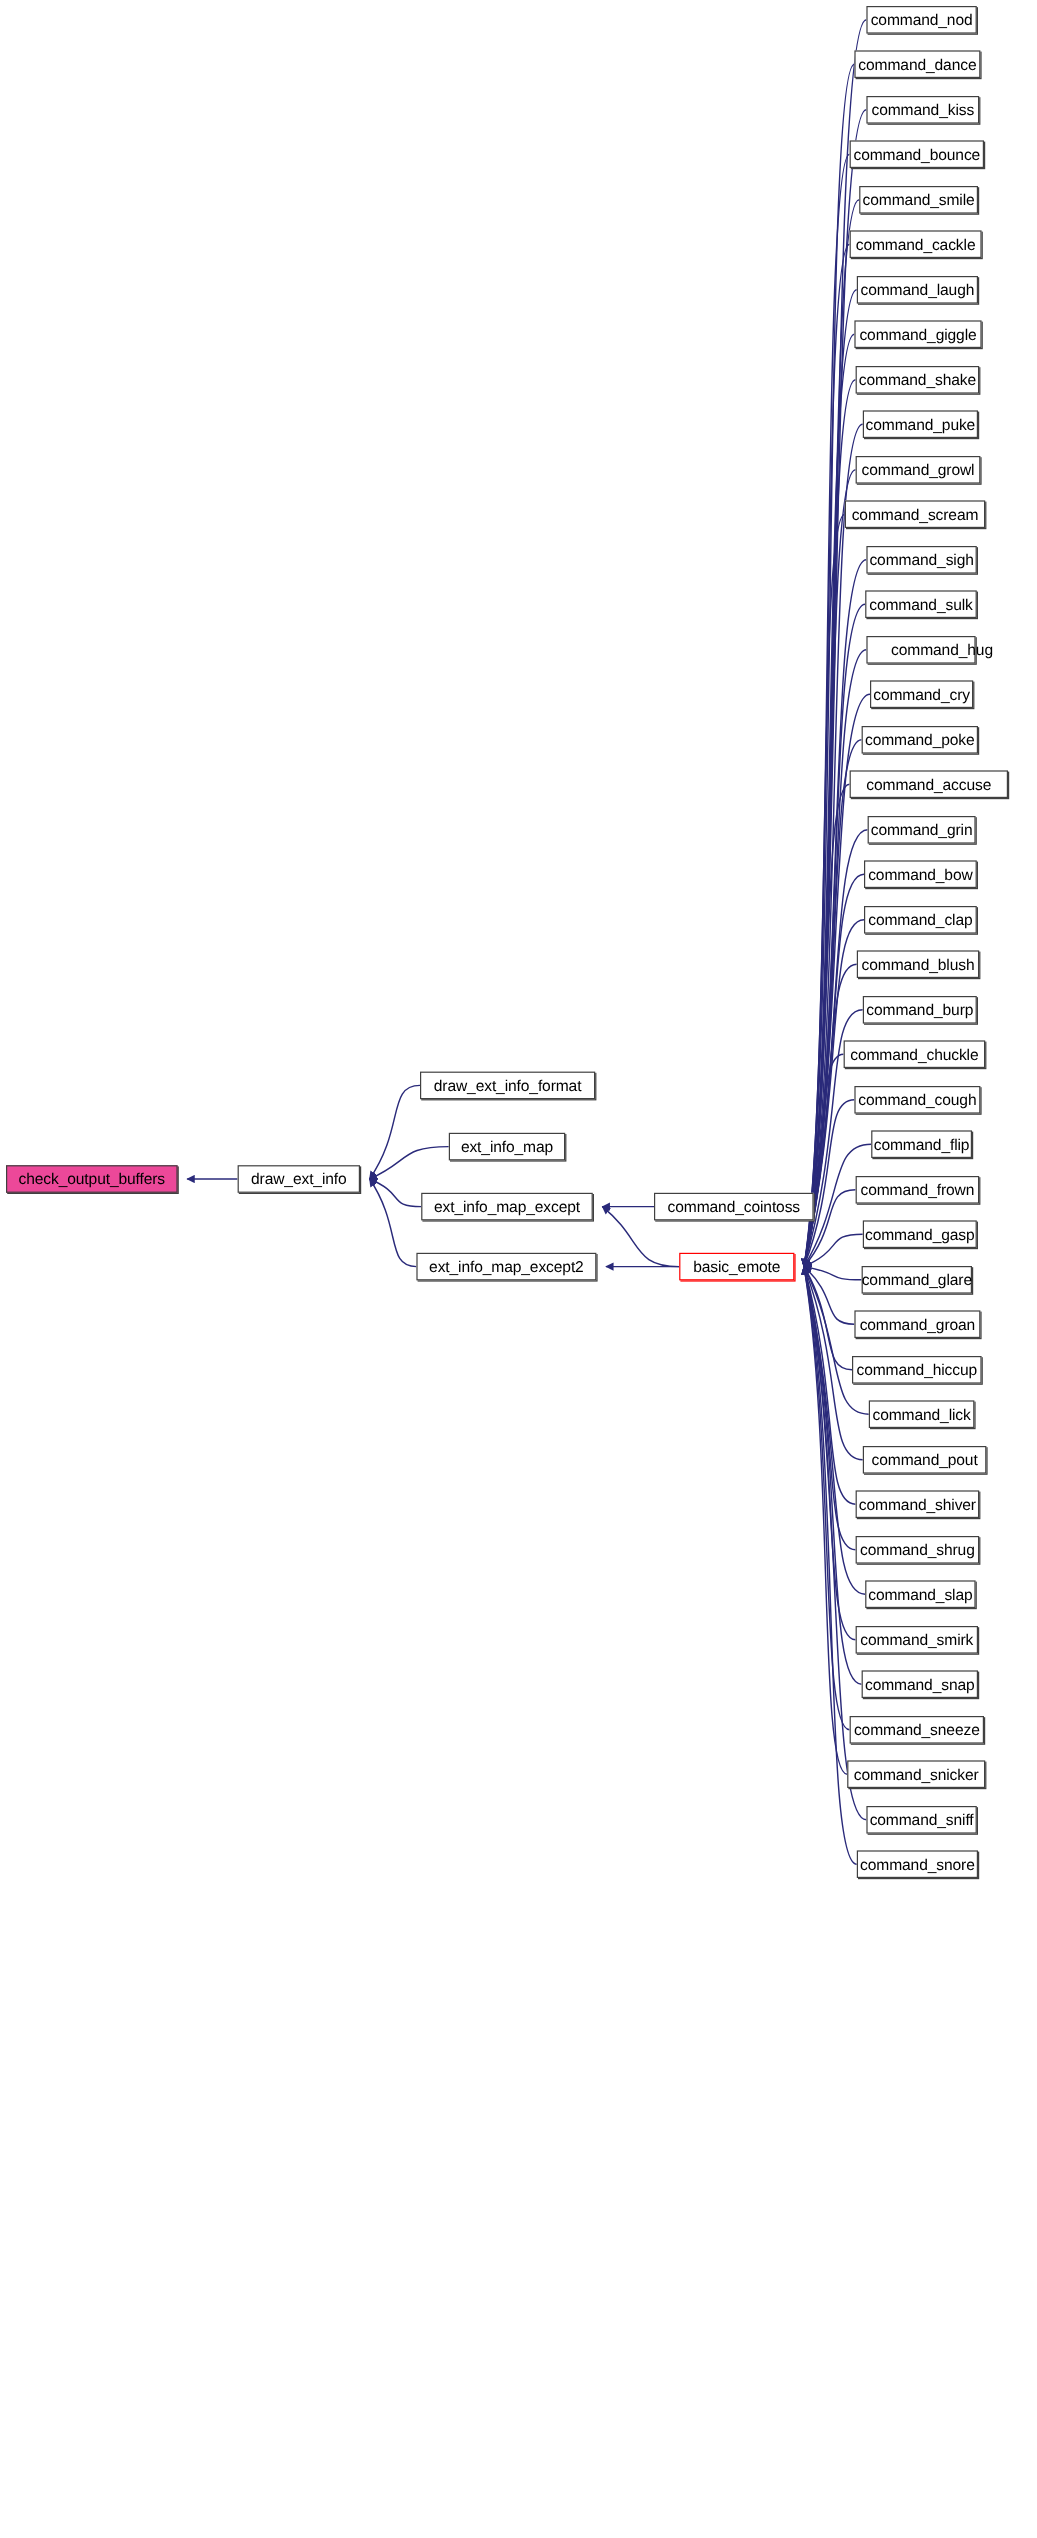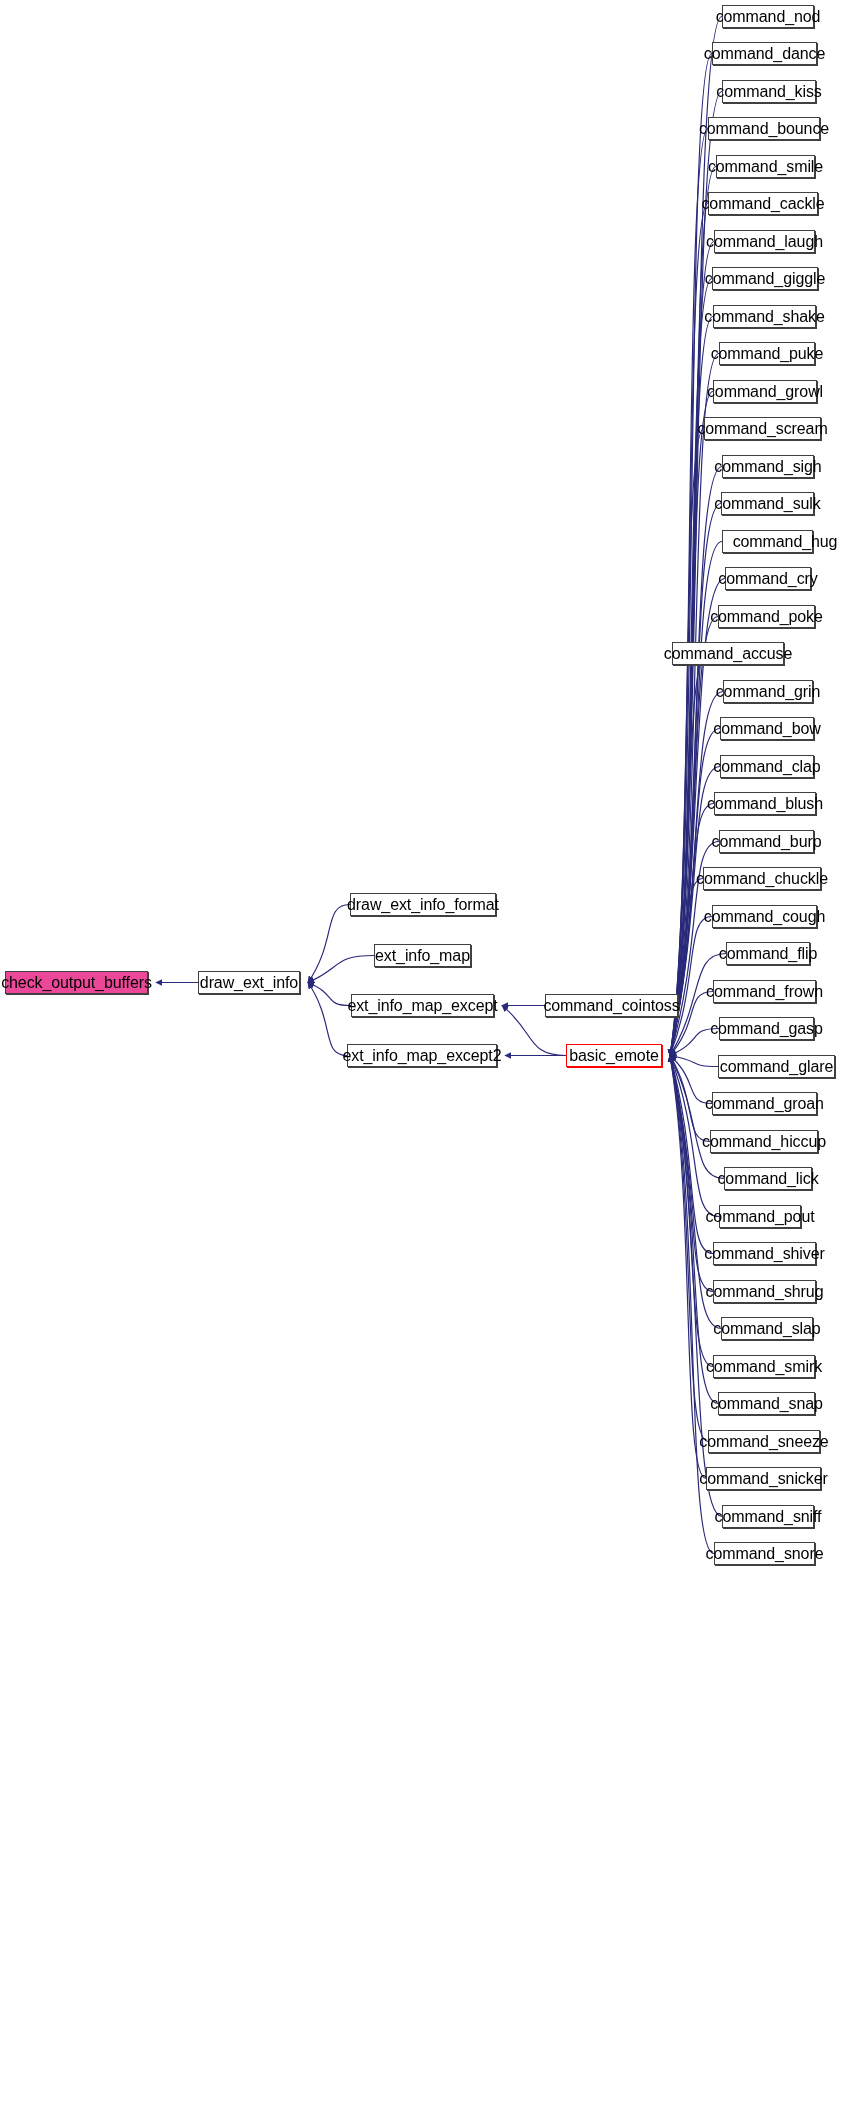--- a/index.html
+++ b/index.html
@@ -18,21 +18,21 @@
     width:864px; height:2115px;
     pointer-events:none;
   }
   .node{
     position:absolute;
     box-sizing:border-box;
     background:#ffffff;
     border:1px solid #404040;
     box-shadow:1px 1px 0 0 #404040;
     color:#000000;
-    font-size:16px;
+    font-size:13px;
     line-height:1;
     height:23px;
     display:flex;
     align-items:center;
     justify-content:center;
     white-space:nowrap;
     letter-spacing:-0.1px;
   }
   .node.current{
     border:1.5px solid #ff0000;
@@ -174,21 +174,21 @@
       </div>
       <div class="node" style="left: 722px; top: 530px; width: 91px; padding-left: 35px;">
         <span>command_hug</span>
       </div>
       <div class="node" style="left: 725px; top: 567px; width: 86px;">
         <span>command_cry</span>
       </div>
       <div class="node" style="left: 718px; top: 605px; width: 97px;">
         <span>command_poke</span>
       </div>
-      <div class="node" style="left: 672px; top: 642px; width: 112px;">
+      <div class="node" style="left: 708px; top: 642px; width: 132px;">
         <span>command_accuse</span>
       </div>
       <div class="node" style="left: 723px; top: 680px; width: 90px;">
         <span>command_grin</span>
       </div>
       <div class="node" style="left: 720px; top: 717px; width: 94px;">
         <span>command_bow</span>
       </div>
       <div class="node" style="left: 720px; top: 755px; width: 94px;">
         <span>command_clap</span>
@@ -207,33 +207,33 @@
       </div>
       <div class="node" style="left: 726px; top: 942px; width: 84px;">
         <span>command_flip</span>
       </div>
       <div class="node" style="left: 713px; top: 980px; width: 103px;">
         <span>command_frown</span>
       </div>
       <div class="node" style="left: 719px; top: 1017px; width: 95px;">
         <span>command_gasp</span>
       </div>
-      <div class="node" style="left: 718px; top: 1055px; width: 117px;">
+      <div class="node" style="left: 718px; top: 1055px; width: 92px;">
         <span>command_glare</span>
       </div>
       <div class="node" style="left: 712px; top: 1092px; width: 105px;">
         <span>command_groan</span>
       </div>
       <div class="node" style="left: 710px; top: 1130px; width: 108px;">
         <span>command_hiccup</span>
       </div>
       <div class="node" style="left: 724px; top: 1167px; width: 88px;">
         <span>command_lick</span>
       </div>
-      <div class="node" style="left: 719px; top: 1205px; width: 82px;">
+      <div class="node" style="left: 719px; top: 1205px; width: 103px;">
         <span>command_pout</span>
       </div>
       <div class="node" style="left: 713px; top: 1242px; width: 103px;">
         <span>command_shiver</span>
       </div>
       <div class="node" style="left: 713px; top: 1280px; width: 103px;">
         <span>command_shrug</span>
       </div>
       <div class="node" style="left: 721px; top: 1317px; width: 92px;">
         <span>command_slap</span>

